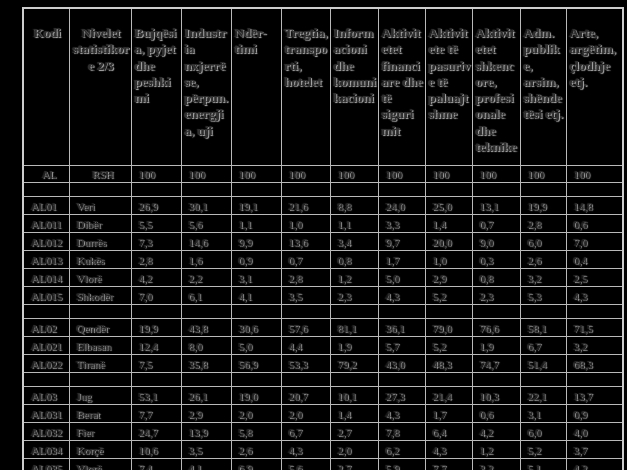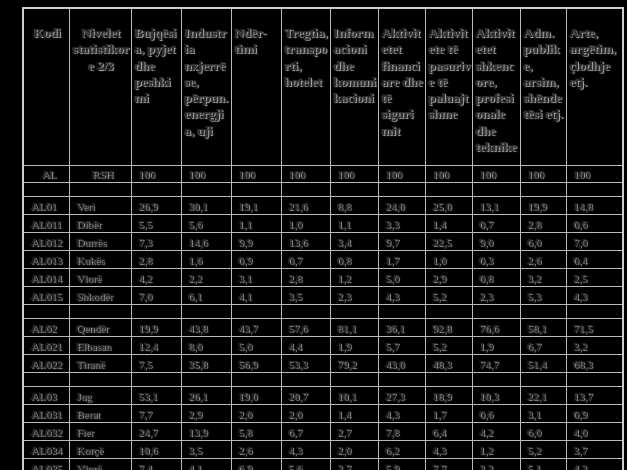--- a/index.html
+++ b/index.html
@@ -139,21 +139,21 @@
         </tr>
         <tr class="data">
           <td class="code">AL012</td>
           <td class="name">Durrës</td>
           <td>7,3</td>
           <td>14,6</td>
           <td>9,9</td>
           <td>13,6</td>
           <td>3,4</td>
           <td>9,7</td>
-          <td>22,5</td>
+          <td>20,0</td>
           <td>9,0</td>
           <td>6,0</td>
           <td>7,0</td>
         </tr>
         <tr class="data">
           <td class="code">AL013</td>
           <td class="name">Kukës</td>
           <td>2,8</td>
           <td>1,6</td>
           <td>0,9</td>
@@ -205,25 +205,25 @@
           <td></td>
           <td></td>
           <td></td>
           <td></td>
         </tr>
         <tr class="data">
           <td class="code">AL02</td>
           <td class="name">Qendër</td>
           <td>19,9</td>
           <td>43,8</td>
-          <td>43,7</td>
+          <td>30,6</td>
           <td>57,6</td>
           <td>81,1</td>
           <td>36,1</td>
-          <td>92,8</td>
+          <td>79,0</td>
           <td>76,6</td>
           <td>58,1</td>
           <td>71,5</td>
         </tr>
         <tr class="data">
           <td class="code">AL021</td>
           <td class="name">Elbasan</td>
           <td>12,4</td>
           <td>8,0</td>
           <td>5,0</td>
@@ -265,21 +265,21 @@
         </tr>
         <tr class="data">
           <td class="code">AL03</td>
           <td class="name">Jug</td>
           <td>53,1</td>
           <td>26,1</td>
           <td>19,0</td>
           <td>20,7</td>
           <td>10,1</td>
           <td>27,3</td>
-          <td>18,9</td>
+          <td>21,4</td>
           <td>10,3</td>
           <td>22,1</td>
           <td>13,7</td>
         </tr>
         <tr class="data">
           <td class="code">AL031</td>
           <td class="name">Berat</td>
           <td>7,7</td>
           <td>2,9</td>
           <td>2,0</td>

